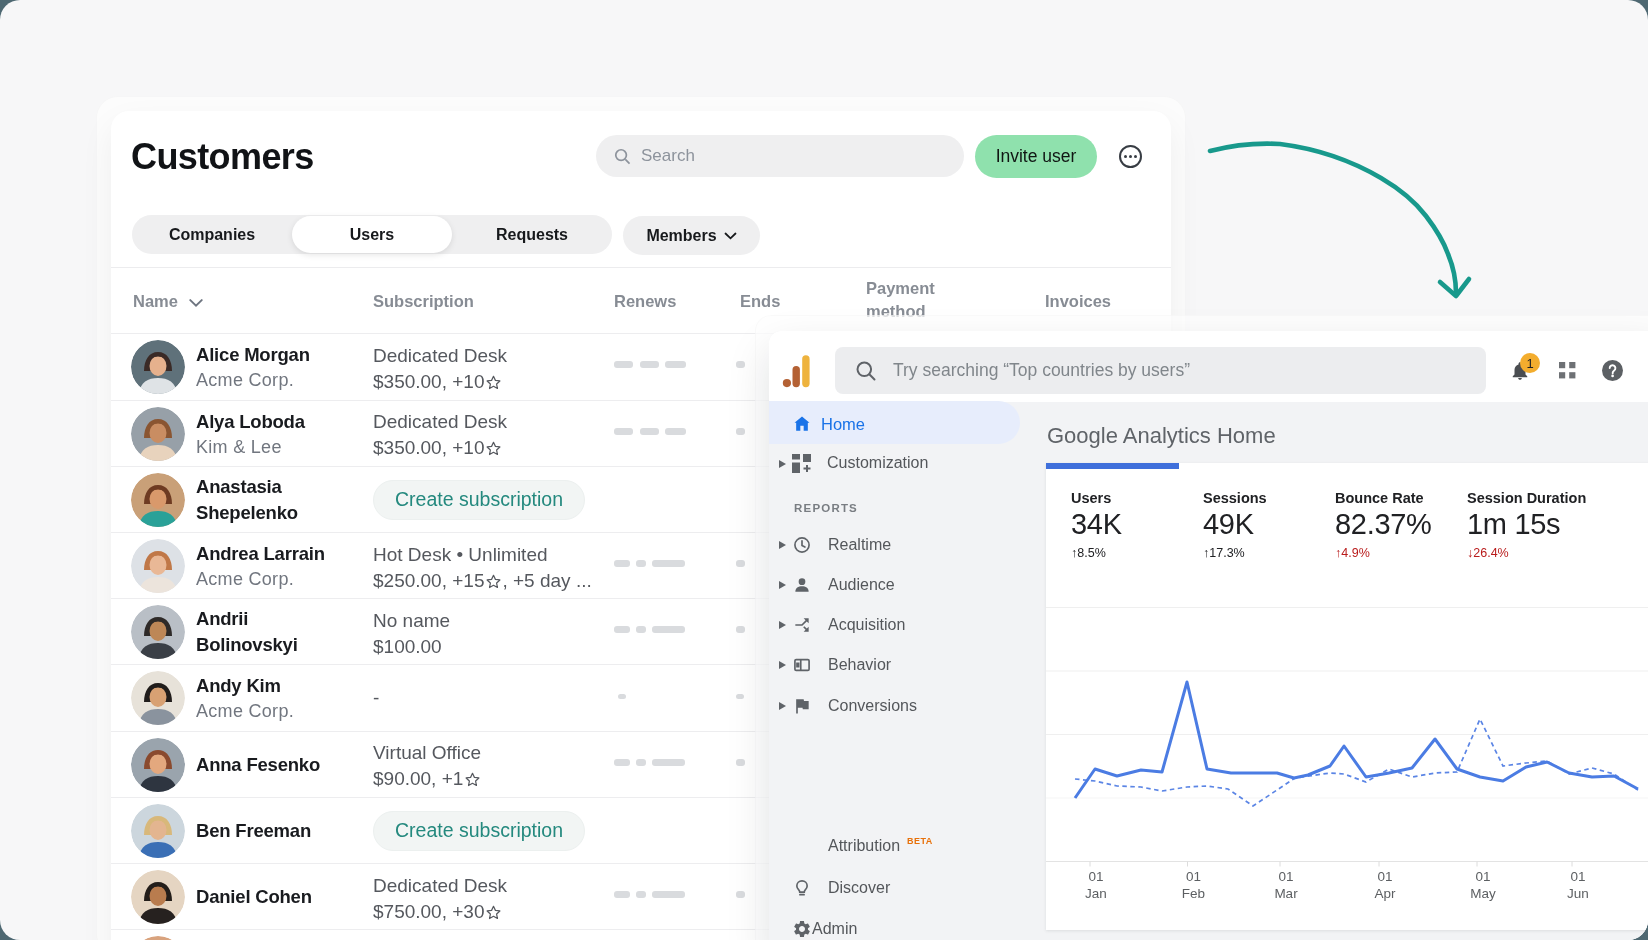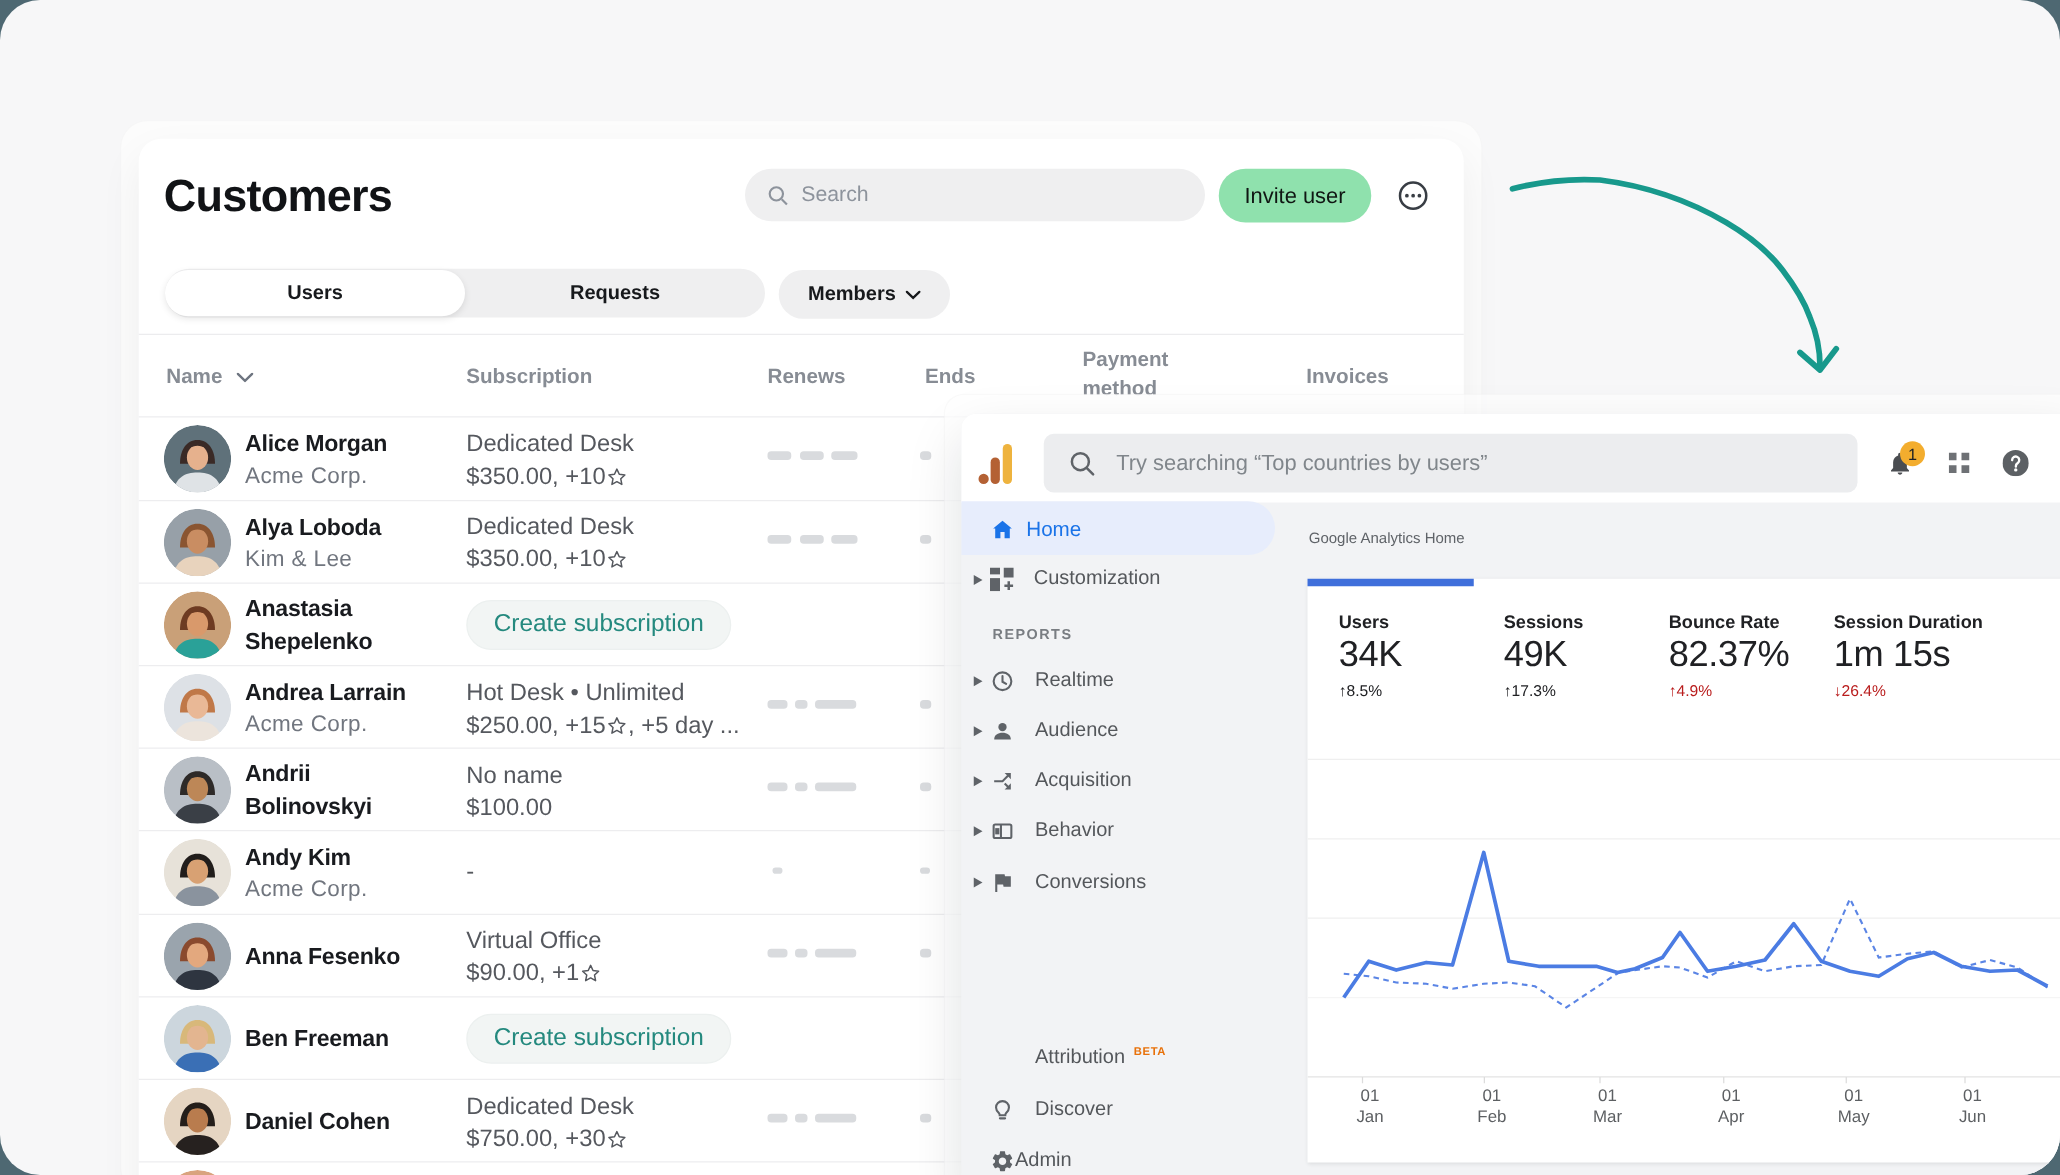--- a/index.html
+++ b/index.html
@@ -1,18 +1,18 @@
 <!DOCTYPE html>
 <html><head>
 <meta charset="utf-8">
 <style>
   * { margin:0; padding:0; box-sizing:border-box; }
   html,body { width:1648px; height:940px; }
   body { background:#4e6872; font-family:"Liberation Sans", sans-serif; position:relative; overflow:hidden; }
-  .stage { position:absolute; inset:0; background:#f7f7f8; border-radius:32px; overflow:hidden; }
+  .stage { position:absolute; inset:0; background:#f7f7f8; border-radius:20px; overflow:hidden; }
   .abs { position:absolute; }
 
   
   .cust-ghost { left:96px; top:96px; width:1090px; height:860px; background:rgba(255,255,255,.62); border:1px solid rgba(0,0,0,.025); border-radius:22px; }
   .cust { left:111px; top:111px; width:1060px; height:900px; background:#fff; border-radius:18px; box-shadow:0 14px 34px rgba(15,20,30,.06); }
   .cust-title { left:20px; top:25px; font-size:36px; font-weight:700; color:#111316; letter-spacing:-0.6px; }
   .cust-search { left:485px; top:24px; width:368px; height:42px; background:#efeff0; border-radius:21px; display:flex; align-items:center; color:#8d939c; font-size:17px; }
   .cust-search svg { margin:0 9px 0 17px; }
   .invite { left:864px; top:24px; width:122px; height:43px; background:#8fe1ad; border-radius:22px; display:flex; align-items:center; justify-content:center; font-size:17.5px; font-weight:500; color:#101613; }
   .dots-btn { left:1008px; top:34px; width:23px; height:23px; border:2px solid #383d44; border-radius:50%; display:flex; align-items:center; justify-content:center; gap:2px; }
@@ -35,21 +35,21 @@
 
   
   .ga-ghost { left:755px; top:315px; width:910px; height:640px; background:rgba(255,255,255,.72); border-radius:16px 0 0 0; border:1px solid rgba(0,0,0,.02); }
   .ga { left:769px; top:331px; width:895px; height:625px; background:#f2f3f5; border-radius:12px 0 0 0; box-shadow:0 18px 44px rgba(15,20,30,.13); overflow:hidden; }
   .ga-top { left:0; top:0; width:100%; height:71px; background:#fff; }
   .ga-search { left:66px; top:16px; width:651px; height:47px; background:#ecedef; border-radius:8px; display:flex; align-items:center; color:#80868b; font-size:17.5px; }
   .nav-item { position:absolute; display:flex; align-items:center; color:#54575b; font-size:16px; }
   .nav-caret { position:absolute; width:0; height:0; border-left:7px solid #5f6368; border-top:4.5px solid transparent; border-bottom:4.5px solid transparent; }
   .ga-home-pill { left:0; top:70px; width:251px; height:43px; background:#e7edfc; border-radius:0 23px 23px 0; }
   .reports-lbl { left:25px; top:171px; font-size:11.5px; font-weight:700; letter-spacing:1.2px; color:#797d82; }
-  .ga-head { left:278px; top:92px; font-size:12px; color:#5f6368; }
+  .ga-head { left:278px; top:92px; font-size:22px; color:#5f6368; }
   .ga-card { left:277px; top:132px; width:618px; height:467px; background:#fff; box-shadow:0 1px 3px rgba(60,64,67,.12); }
   .stat-lbl { position:absolute; top:27px; font-size:14.5px; font-weight:600; color:#202124; }
   .stat-num { position:absolute; top:45px; font-size:29px; color:#202124; letter-spacing:-0.3px; }
   .stat-pct { position:absolute; top:83px; font-size:12.5px; color:#202124; }
   .stat-pct.red { color:#b91c1c; }
 </style>
 </head>
 <body>
 <div class="stage">
 
@@ -64,20 +64,21 @@
         </svg>
       Search
     </div>
     <div class="abs invite">Invite user</div>
     <div class="abs dots-btn">
         <i></i>
         <i></i>
         <i></i>
       </div>
     <div class="abs tabs">
+      <div class="tab">Companies</div>
       <div class="tab active">Users</div>
       <div class="tab">Requests</div>
     </div>
     <div class="abs members">Members
       <svg width="13" height="8" viewBox="0 0 13 8" fill="none" stroke="#17191c" stroke-width="1.8" stroke-linecap="round">
           <path d="M1.5 1.5 L6.5 6.3 L11.5 1.5"></path>
         </svg>
     </div>
     <div class="abs hdr-line"></div>
     <div class="abs thead" style="left:22px;">Name

